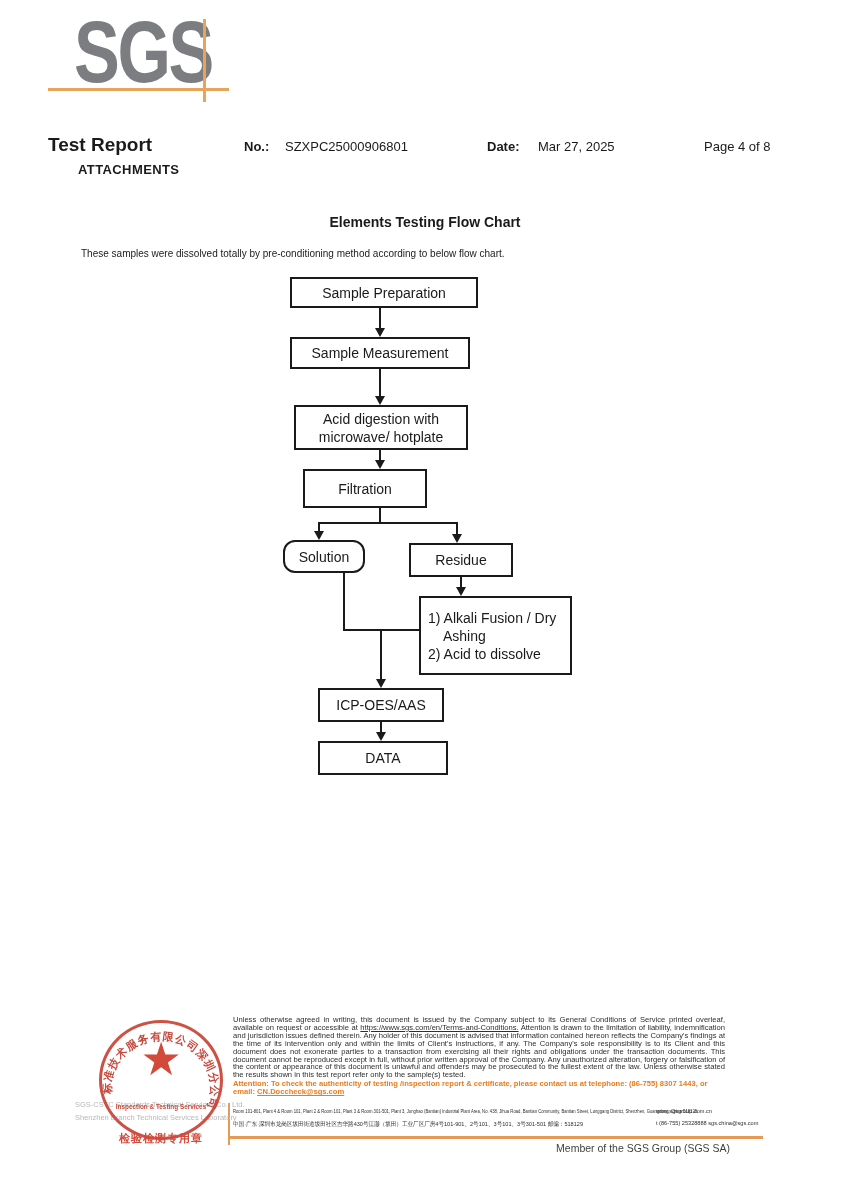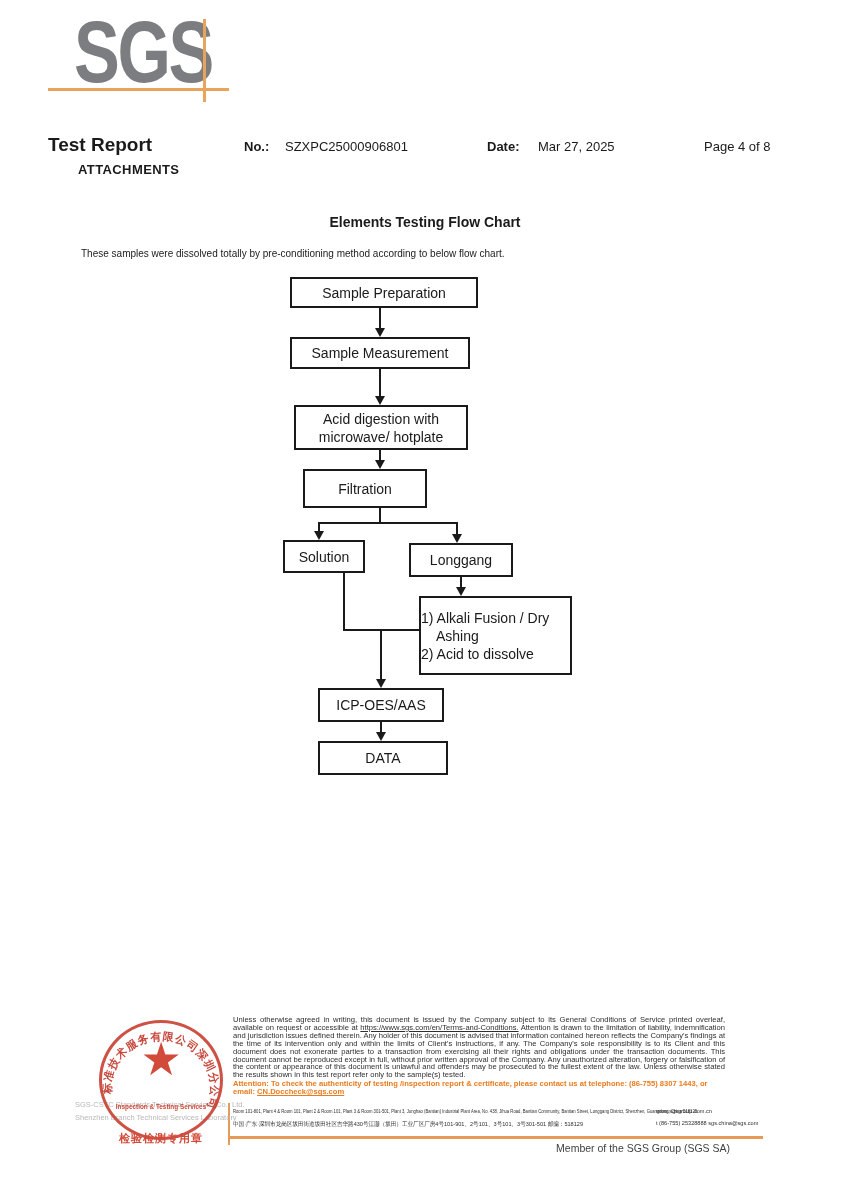--- a/index.html
+++ b/index.html
@@ -26,21 +26,21 @@
 
   .chart-title { position:absolute; left:0; top:214px; width:850px; text-align:center; font-size:14px; font-weight:bold; }
   .intro { position:absolute; left:81px; top:248px; font-size:10px; }
 
   
   .fbox {
     position:absolute; border:2px solid #1a1a1a; background:#fff;
     display:flex; flex-direction:column; align-items:center; justify-content:center;
     font-size:14px; line-height:18px; text-align:center;
   }
-  .fbox.leftalign { align-items:flex-start; text-align:left; }
+  .fbox.leftalign { align-items:flex-start; text-align:left; padding-left:7px; }
   .indent { padding-left:15px; }
   .vline { position:absolute; width:2px; background:#1a1a1a; }
   .hline { position:absolute; height:2px; background:#1a1a1a; }
   .ahead {
     position:absolute; width:0; height:0;
     border-left:5px solid transparent; border-right:5px solid transparent;
     border-top:9px solid #1a1a1a;
   }
 
   
@@ -88,22 +88,22 @@
   <div class="chart-title">Elements Testing Flow Chart</div>
   <div class="intro">These samples were dissolved totally by pre-conditioning method according to below flow chart.</div>
 
   <div class="fbox" style="left:290px; top:277px; width:188px; height:31px;">Sample Preparation</div>
   <div class="fbox" style="left:290px; top:337px; width:180px; height:32px;">Sample Measurement</div>
   <div class="fbox" style="left:294px; top:405px; width:174px; height:45px;">
     <span>Acid digestion with</span>
     <span>microwave/ hotplate</span>
   </div>
   <div class="fbox" style="left:303px; top:469px; width:124px; height:39px;text-align:right;">Filtration</div>
-  <div class="fbox" style="left:283px; top:540px; width:82px; height:33px;">Solution</div>
-  <div class="fbox" style="left:409px; top:543px; width:104px; height:34px;">Longgang</div>
+  <div class="fbox" style="left:283px; top:540px; width:82px; height:33px;border-radius:12px;">Solution</div>
+  <div class="fbox" style="left:409px; top:543px; width:104px; height:34px;">Residue</div>
   <div class="fbox leftalign" style="left:419px; top:596px; width:153px; height:79px;">
     <span>1) Alkali Fusion / Dry</span>
     <span class="indent">Ashing</span>
     <span>2) Acid to dissolve</span>
   </div>
   <div class="fbox" style="left:318px; top:688px; width:126px; height:34px;">ICP-OES/AAS</div>
   <div class="fbox" style="left:318px; top:741px; width:130px; height:34px;">DATA</div>
 
   <div class="vline" style="left:379px; top:308px; height:21px;"></div>
   <div class="ahead" style="left:375px; top:328px;"></div>

